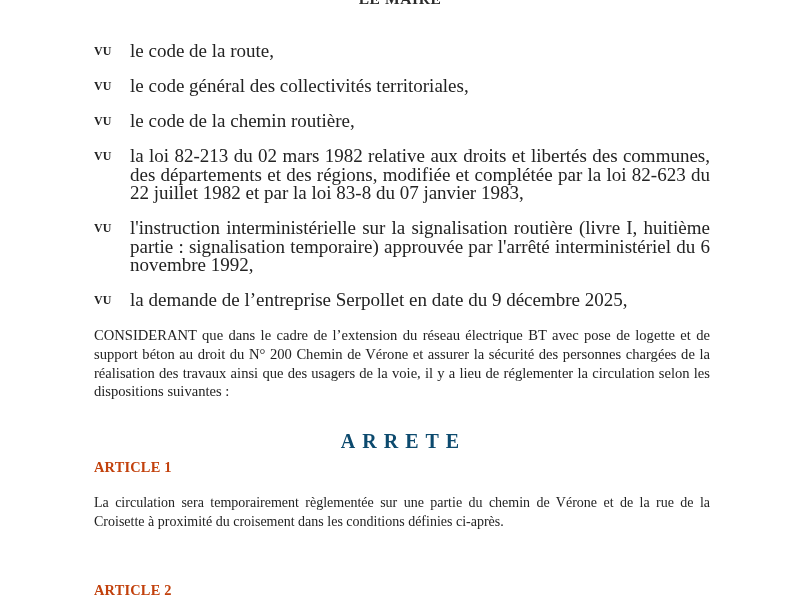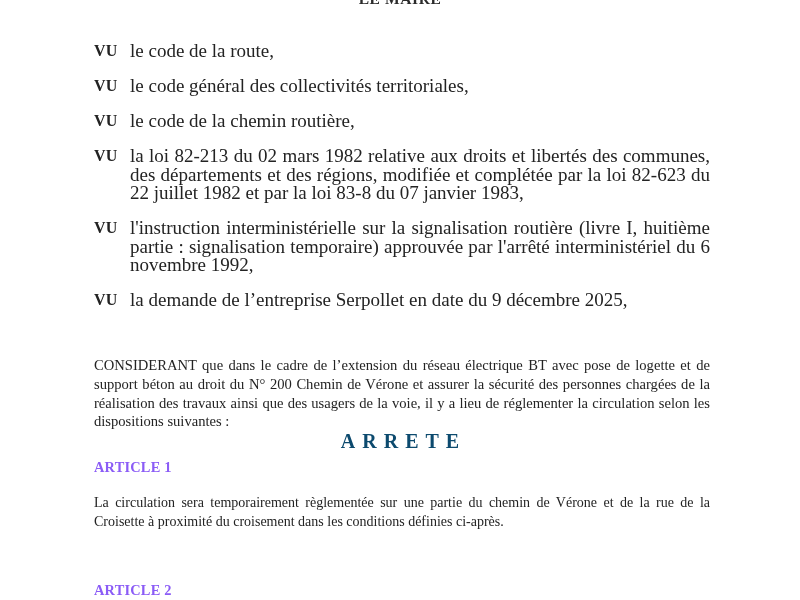--- a/index.html
+++ b/index.html
@@ -46,38 +46,38 @@
     width: 616px;
   }
   .vu-row {
     display: flex;
     align-items: flex-start;
     margin-bottom: 16.5px;
   }
   .vu-label {
     flex: 0 0 36px;
     font-weight: bold;
-    font-size: 16px;
+    font-size: 12px;
     line-height: 18.5px;
     letter-spacing: 0.2px;
     font-family: Liberation Serif, serif;
   }
   .vu-text {
     flex: 1 1 auto;
     font-size: 19px;
     line-height: 18.5px;
     text-align: justify;
     text-justify: inter-word;
     hyphens: manual;
   }
 
   
   .considerant {
     position: absolute;
-    top: 356px;
+    top: 326px;
     left: 94px;
     width: 616px;
     font-size: 14.6px;
     line-height: 18.8px;
     text-align: justify;
     text-justify: inter-word;
   }
 
   
   .arrete {
@@ -93,21 +93,21 @@
     color: #0c4a6e;
   }
 
   
   .article-title {
     position: absolute;
     left: 94px;
     font-size: 14.4px;
     font-weight: bold;
     letter-spacing: 0.2px;
-    color: #8b5cf6;
+    color: #c2410c;
   }
   #article-1-title { top: 459px; }
   #article-2-title { top: 582px; }
 
   .article-para {
     position: absolute;
     left: 94px;
     width: 616px;
     font-size: 14px;
     line-height: 18.8px;

